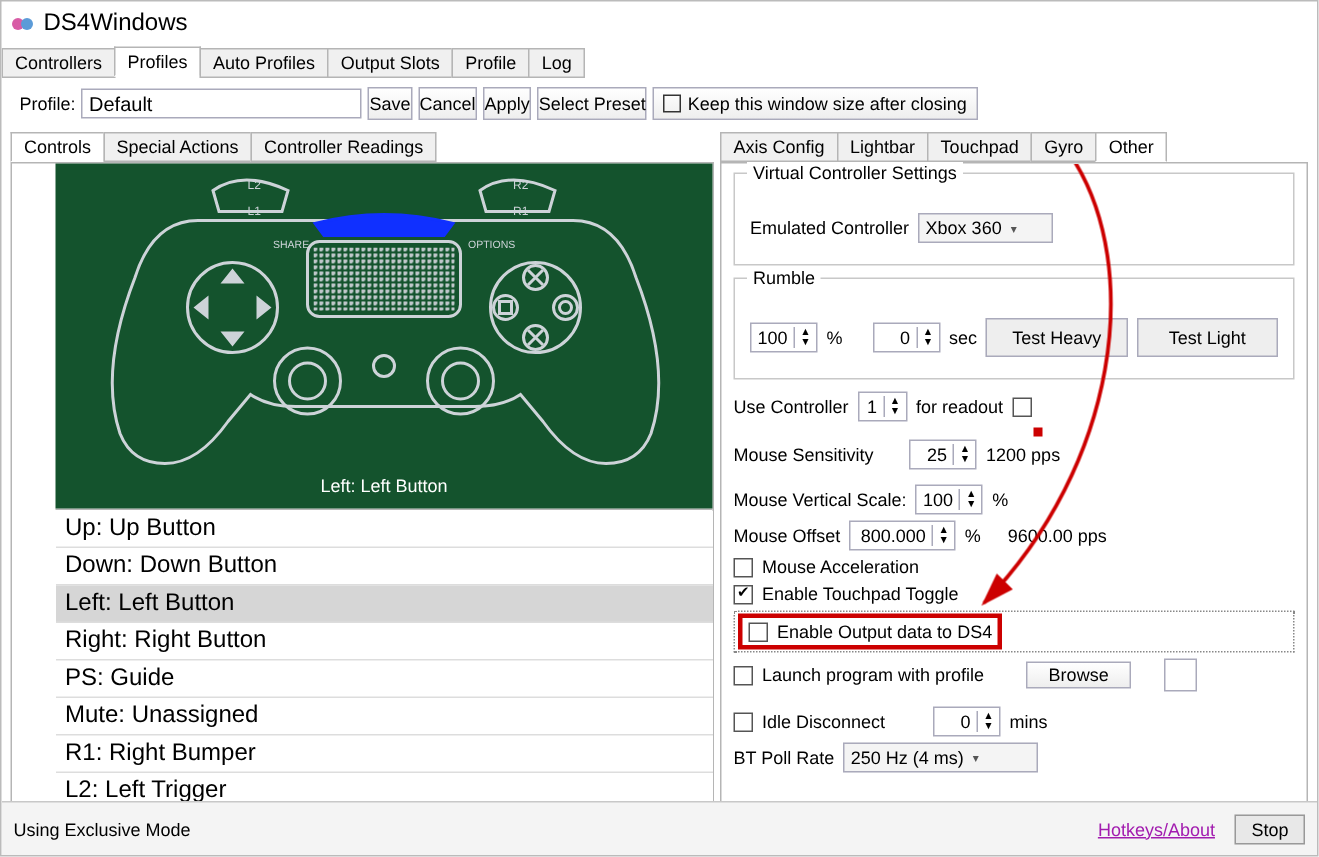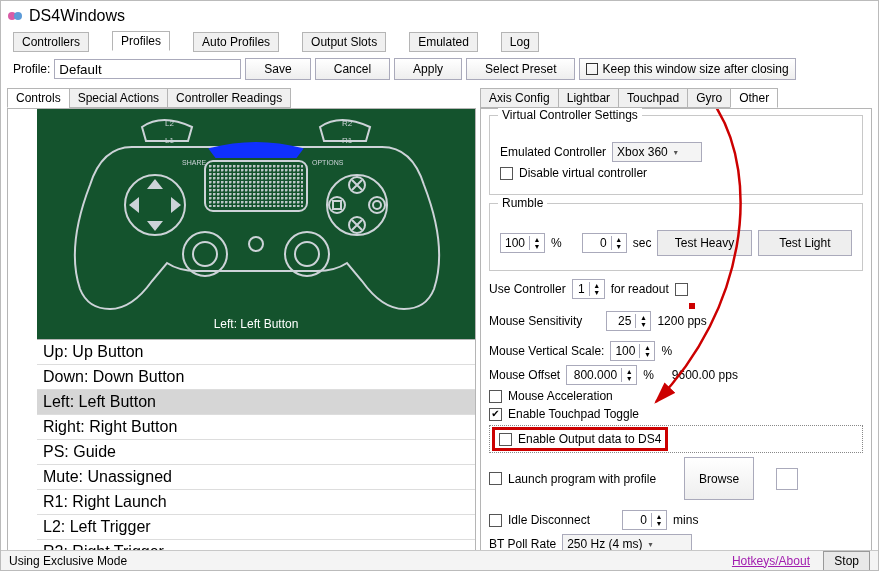--- a/index.html
+++ b/index.html
@@ -5,27 +5,27 @@
   * { box-sizing: border-box; font-family: "Segoe UI", Tahoma, sans-serif; }
   html, body { margin:0; padding:0; }
   body { width:879px; height:571px; background:#fff; font-size:12px; color:#000; position:relative; border:1px solid #bbb;}
   
   .titlebar { height:30px; display:flex; align-items:center; padding-left:6px; }
   .titlebar .logo { width:16px; height:16px; margin-right:6px; display:inline-block; }
   .titlebar .title { flex:1 1 auto; font-size:16px; }
   .win-controls { display:flex; height:100%; }
   .win-btn { width:44px; height:30px; display:flex; align-items:center; justify-content:center; font-family: "Segoe MDL2 Assets", "Segoe UI Symbol"; font-size:10px; }
   
-  .maintabs { display:flex; border-bottom:1px solid #fff; padding:0 12px;gap:24px;}
+  .maintabs { display:flex; border-bottom:1px solid #fff; padding:0 0;}
   .maintabs .tab { border:1px solid #b5b5b5; border-bottom:1px solid #fff; padding:2px 8px; margin-right:-1px; background:#fff; position:relative; top:0px; }
   .maintabs .tab.inactive { background:#f0f0f0; border-bottom:1px solid #b5b5b5; top:1px;}
   
   .profilerow { display:flex; align-items:center; gap:4px; padding:6px 8px 8px 12px;}
   .profilerow input.pname { flex:0 0 150px; border:1px solid #aab; padding:1px 4px; height:20px;}
-  .btn { border:1px solid #aab; background:linear-gradient(#fff,#eee); padding:0 18px; height:22px; display:inline-flex; align-items:center; font-size:12px;}
+  .btn { border:1px solid #aab; background:linear-gradient(#fff,#eee); padding:0 0; height:22px; display:inline-flex; align-items:center; font-size:12px;}
   .chkbtn { border:1px solid #aab; background:linear-gradient(#fff,#eee); padding:0 6px; height:22px; display:inline-flex; align-items:center; gap:4px;}
   .chk { width:12px; height:12px; border:1px solid #333; display:inline-block;}
   
   .app-body { display:flex; height:470px; padding:0 6px; gap:4px;}
   .pane { border:1px solid #b5b5b5; position:relative;}
   .pane-left { flex:0 0 438px;padding-left:29px; }
   .pane-right { flex:1 1 auto; }
   .subtabs { display:flex; position:relative; z-index:2; }
   .subtabs .tab { border:1px solid #b5b5b5; padding:2px 8px; margin-right:-1px; background:#fff; border-bottom:1px solid #fff; position:relative;}
   .subtabs .tab.inactive { background:#f0f0f0; border-bottom:1px solid #b5b5b5; }
@@ -46,21 +46,21 @@
   .numwrap{ display:inline-flex; border:1px solid #aab; align-items:center; height:20px;}
   .numwrap .val{ padding:0 4px; min-width:28px; text-align:right;}
   .numwrap .spinbox{ border-left:1px solid #aab; width:15px; display:flex; flex-direction:column; align-items:center;}
   .numwrap .spinbox div{ font-size:7px; line-height:7px; text-align:center;}
   .select { border:1px solid #aab; height:20px; display:inline-flex; align-items:center; padding:0 4px; min-width:90px; gap:6px; background:#f4f4f4;}
   .select .arrow{ font-size:8px; color:#555;}
   .bigbtn{ border:1px solid #aab; background:#eee; height:26px; flex:1; display:flex; align-items:center; justify-content:center;}
   .checkbox{ width:13px;height:13px;border:1px solid #555; display:inline-flex; align-items:center; justify-content:center; font-size:10px; line-height:10px;}
   .hl-red{ border:3px solid #c00; padding:2px 4px;}
   
-  .statusbar{ position:absolute; bottom:0; left:0; right:0; height:20px; border-top:1px solid #c8c8c8; display:flex; align-items:center; padding:0 8px; background:#f4f4f4; justify-content:space-between;}
+  .statusbar{ position:absolute; bottom:0; left:0; right:0; height:36px; border-top:1px solid #c8c8c8; display:flex; align-items:center; padding:0 8px; background:#f4f4f4; justify-content:space-between;}
   .statusbar a{ color:#a21caf;}
   .stopbtn{ border:1px solid #999; background:#e8e8e8; padding:2px 10px; margin-left:10px;}
   
   .anno-svg{ position:absolute; top:0; left:0; pointer-events:none; z-index:5;}
 </style>
 </head>
 <body>
 
 <div class="titlebar">
   <span class="logo">
@@ -75,21 +75,21 @@
     <div class="win-btn"></div>
     <div class="win-btn"></div>
   </div>
 </div>
 
 <div class="maintabs">
   <div class="tab inactive">Controllers</div>
   <div class="tab">Profiles</div>
   <div class="tab inactive">Auto Profiles</div>
   <div class="tab inactive">Output Slots</div>
-  <div class="tab inactive">Emulated</div>
+  <div class="tab inactive">Profile</div>
   <div class="tab inactive">Log</div>
 </div>
 
 <div class="profilerow">
   <span>Profile:</span>
   <input class="pname" value="Default" style="">
   <span class="btn">Save</span>
   <span class="btn">Cancel</span>
   <span class="btn">Apply</span>
   <span class="btn">Select Preset</span>
@@ -161,21 +161,21 @@
       </svg>
       <div class="controller-caption">Left: Left Button</div>
     </div>
     <div class="maplist">
       <div class="row">Up: Up Button</div>
       <div class="row">Down: Down Button</div>
       <div class="row sel">Left: Left Button</div>
       <div class="row">Right: Right Button</div>
       <div class="row">PS: Guide</div>
       <div class="row">Mute: Unassigned</div>
-      <div class="row">R1: Right Launch</div>
+      <div class="row">R1: Right Bumper</div>
       <div class="row">L2: Left Trigger</div>
       <div class="row">R2: Right Trigger</div>
     </div>
   </div>
 
   <div class="pane pane-right" style="position:relative;">
     <div class="subtabs">
       <div class="tab inactive">Axis Config</div>
       <div class="tab inactive">Lightbar</div>
       <div class="tab inactive">Touchpad</div>
@@ -195,24 +195,20 @@
     <div class="rcontent">
 
       <div class="group">
         <span class="group-title">Virtual Controller Settings</span>
         <div class="frow">
           <span>Emulated Controller</span>
           <span class="select">
             <span>Xbox 360</span>
             <span class="arrow">▾</span>
           </span>
-        </div>
-        <div class="frow">
-          <span class="checkbox"></span>
-          <span>Disable virtual controller</span>
         </div>
       </div>
 
       <div class="group">
         <span class="group-title">Rumble</span>
         <div class="frow">
           <span class="numwrap">
             <span class="val">100</span>
             <span class="spinbox">
                 <div>▲</div>
@@ -300,21 +296,21 @@
       <div class="frow" style="border:1px dotted #888; padding:1px 2px;">
         <span class="hl-red" style="display:inline-flex; align-items:center; gap:6px;">
           <span class="checkbox"></span>
           <span>Enable Output data to DS4</span>
         </span>
       </div>
       <div class="frow">
         <span class="checkbox"></span>
         <span>Launch program with profile</span>
         <span style="width:16px;"></span>
-        <span class="btn" style="height:43px; padding:0 14px;">Browse</span>
+        <span class="btn" style="height:18px; padding:0 14px;">Browse</span>
         <span style="width:10px;"></span>
         <span style="width:22px;height:22px;border:1px solid #aab;"></span>
       </div>
 
       <div class="frow" style="margin-top:10px;">
         <span class="checkbox"></span>
         <span>Idle Disconnect</span>
         <span style="width:20px;"></span>
         <span class="numwrap">
           <span class="val">0</span>

